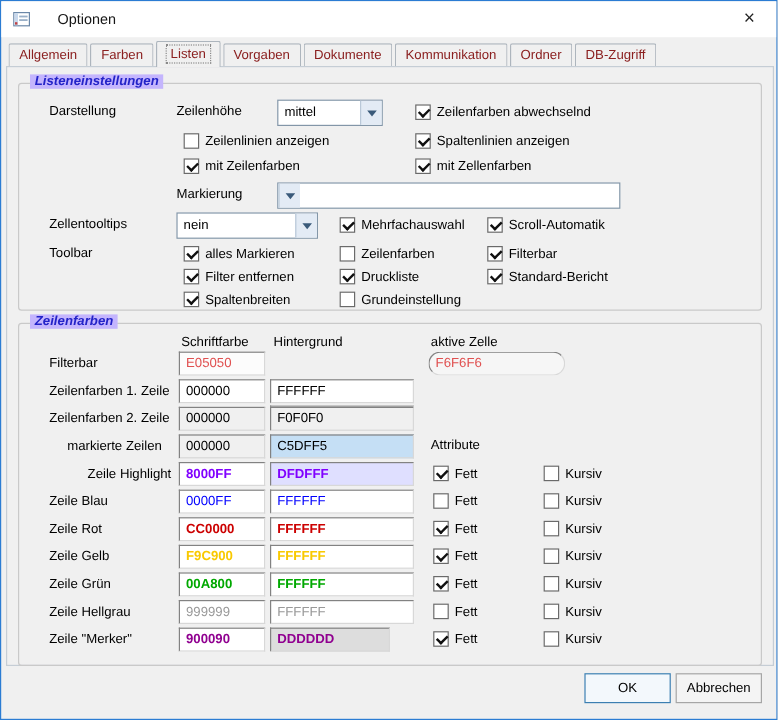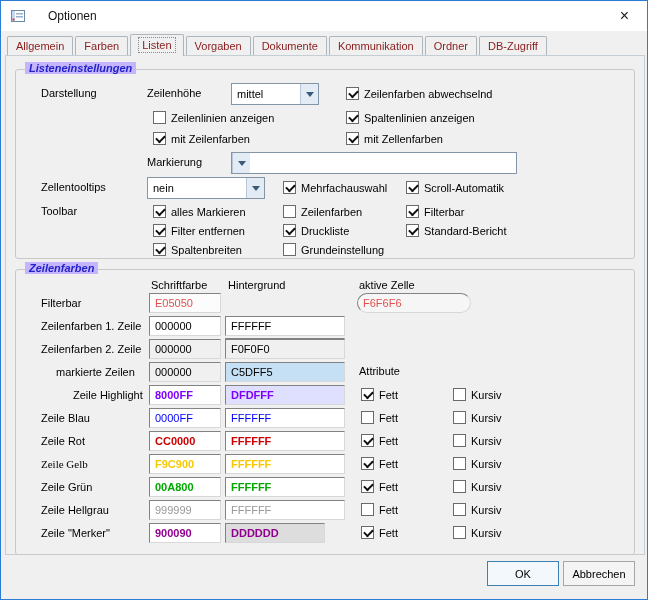--- a/index.html
+++ b/index.html
@@ -248,21 +248,21 @@
       <div class="cfield" style="left: 148px; top: 430px; width: 72px; color: rgb(204, 0, 0); background: rgb(255, 255, 255); font-weight: bold;">CC0000</div>
       <div class="cfield" style="left: 224px; top: 430px; width: 120px; color: rgb(204, 0, 0); background: rgb(255, 255, 255); font-weight: bold;">FFFFFF</div>
       <label class="cb" style="left: 360px; top: 432px;">
         <span class="box checked"></span>
         <span class="lbl">Fett</span>
       </label>
       <label class="cb" style="left: 452px; top: 432px;">
         <span class="box"></span>
         <span class="lbl">Kursiv</span>
       </label>
-      <span class="row-label" style="left: 40px; top: 457px; font-family: Liberation Serif, serif;">Zeile Gelb</span>
+      <span class="row-label" style="left: 40px; top: 457px;">Zeile Gelb</span>
       <div class="cfield" style="left: 148px; top: 453px; width: 72px; color: rgb(249, 201, 0); background: rgb(255, 255, 255); font-weight: bold;">F9C900</div>
       <div class="cfield" style="left: 224px; top: 453px; width: 120px; color: rgb(249, 201, 0); background: rgb(255, 255, 255); font-weight: bold;">FFFFFF</div>
       <label class="cb" style="left: 360px; top: 455px;">
         <span class="box checked"></span>
         <span class="lbl">Fett</span>
       </label>
       <label class="cb" style="left: 452px; top: 455px;">
         <span class="box"></span>
         <span class="lbl">Kursiv</span>
       </label>

